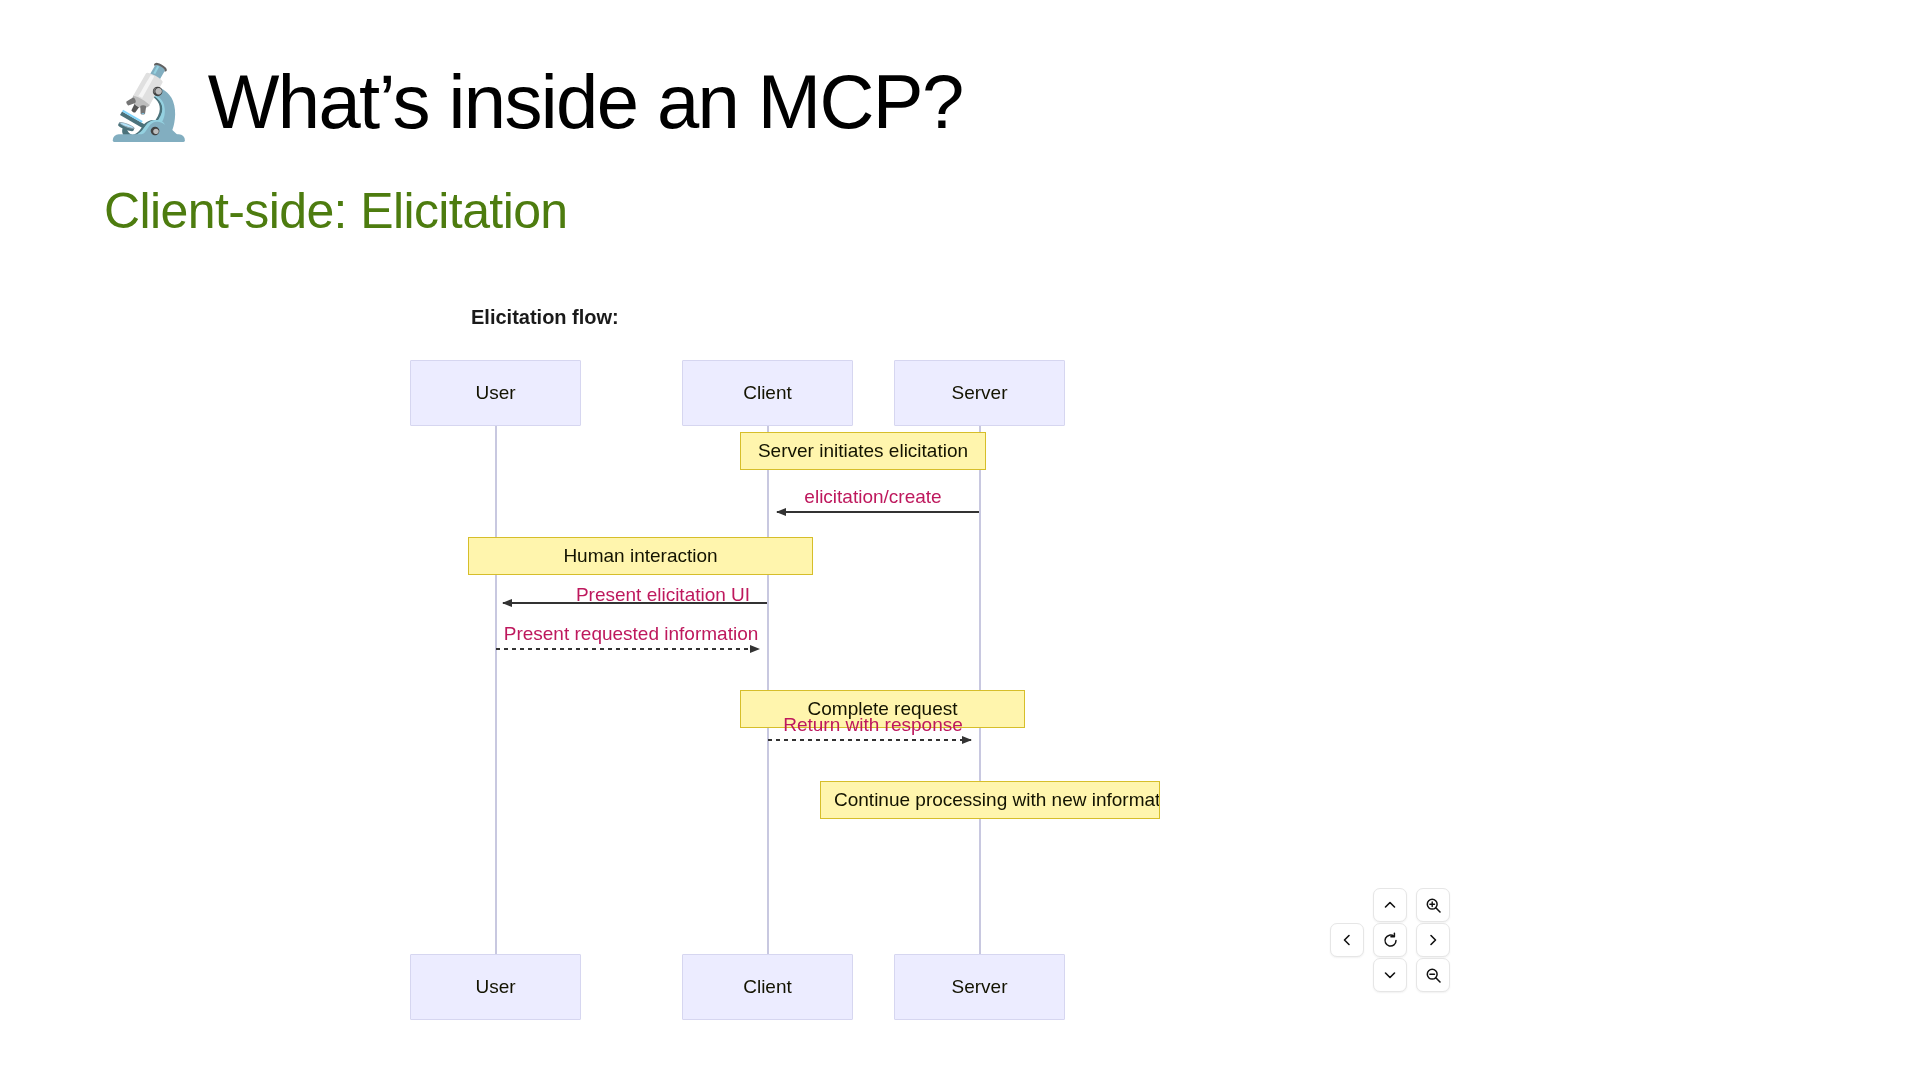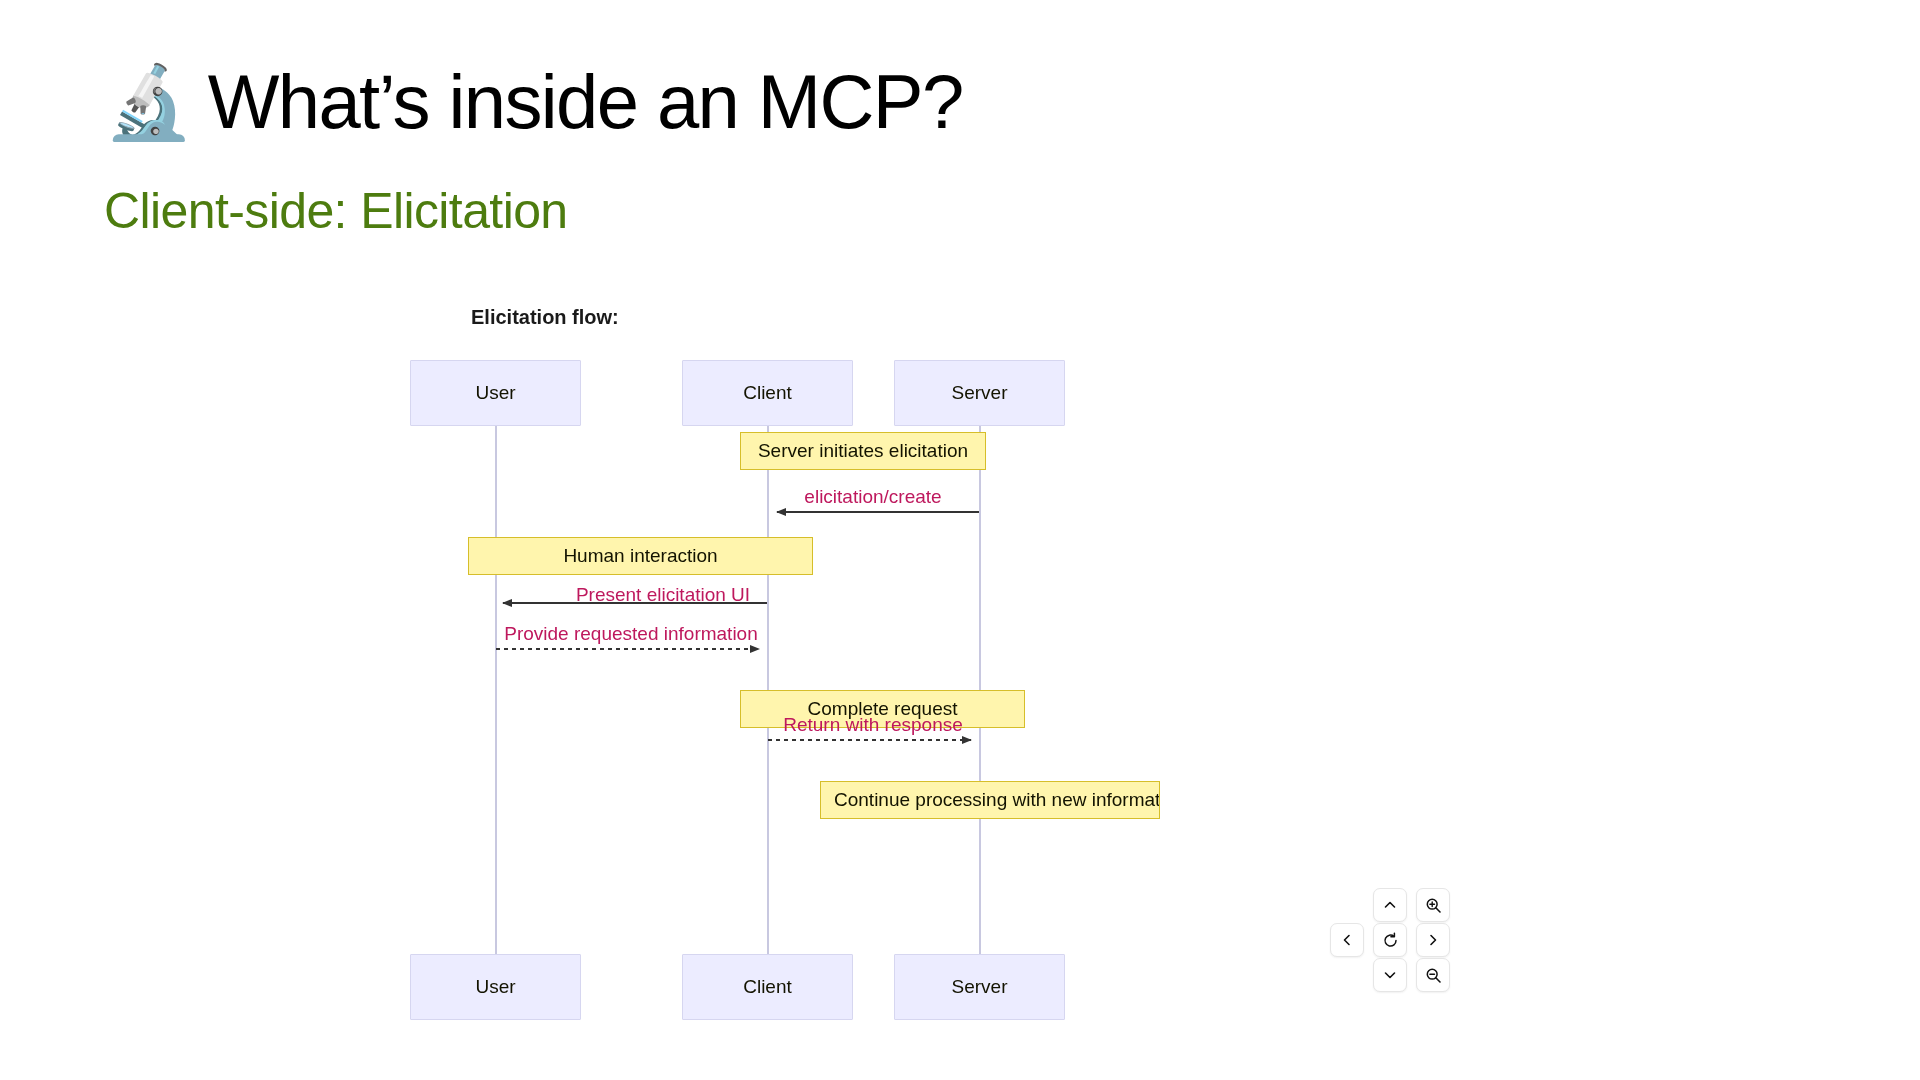--- a/index.html
+++ b/index.html
@@ -207,21 +207,21 @@
       <div class="note" style="left:18px; top:177px; width:345px;">
         <span>Human interaction</span>
       </div>
 
       <div class="note" style="left:370px; top:421px; width:340px; justify-content:flex-start; padding-left:13px;">
         <span>Continue processing with new information</span>
       </div>
 
       <div class="msg-label" style="left:423px; top:126px;">elicitation/create</div>
       <div class="msg-label" style="left:181px; top:224px;margin-left:32px;">Present elicitation UI</div>
-      <div class="msg-label" style="left:181px; top:263px;">Provide requested information</div>
+      <div class="msg-label" style="left:181px; top:263px;">Present requested information</div>
       <div class="msg-label" style="left:423px; top:354px;">Return with response</div>
 
       <svg class="arrows" viewBox="0 0 980 660">
         <defs>
           <marker id="ah" markerWidth="10" markerHeight="8" refX="9" refY="4" orient="auto" markerUnits="userSpaceOnUse">
             <path d="M0,0 L10,4 L0,8 Z" fill="#333333"></path>
           </marker>
         </defs>
 
         <line x1="529" y1="152" x2="327" y2="152" stroke="#333333" stroke-width="2" marker-end="url(#ah)"></line>

